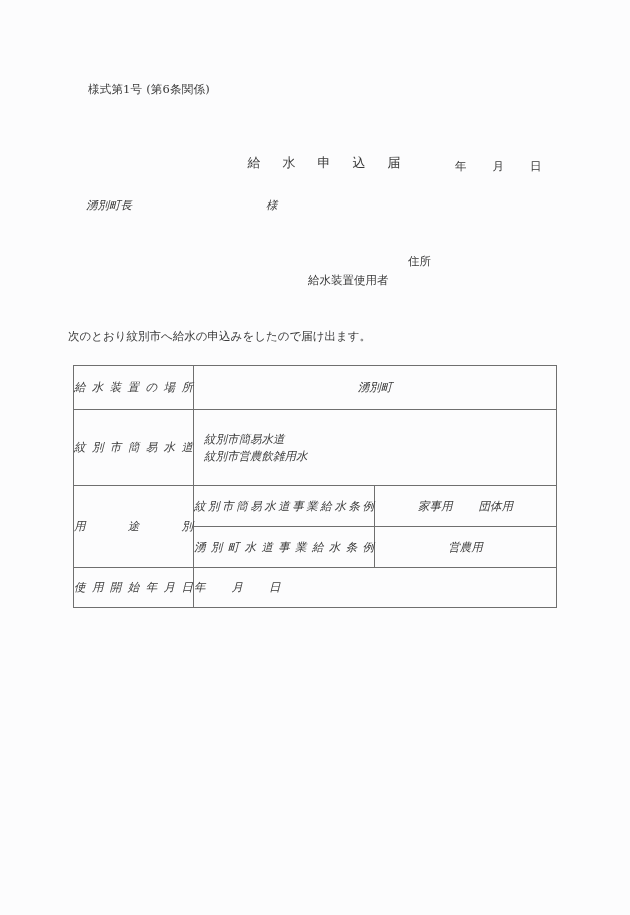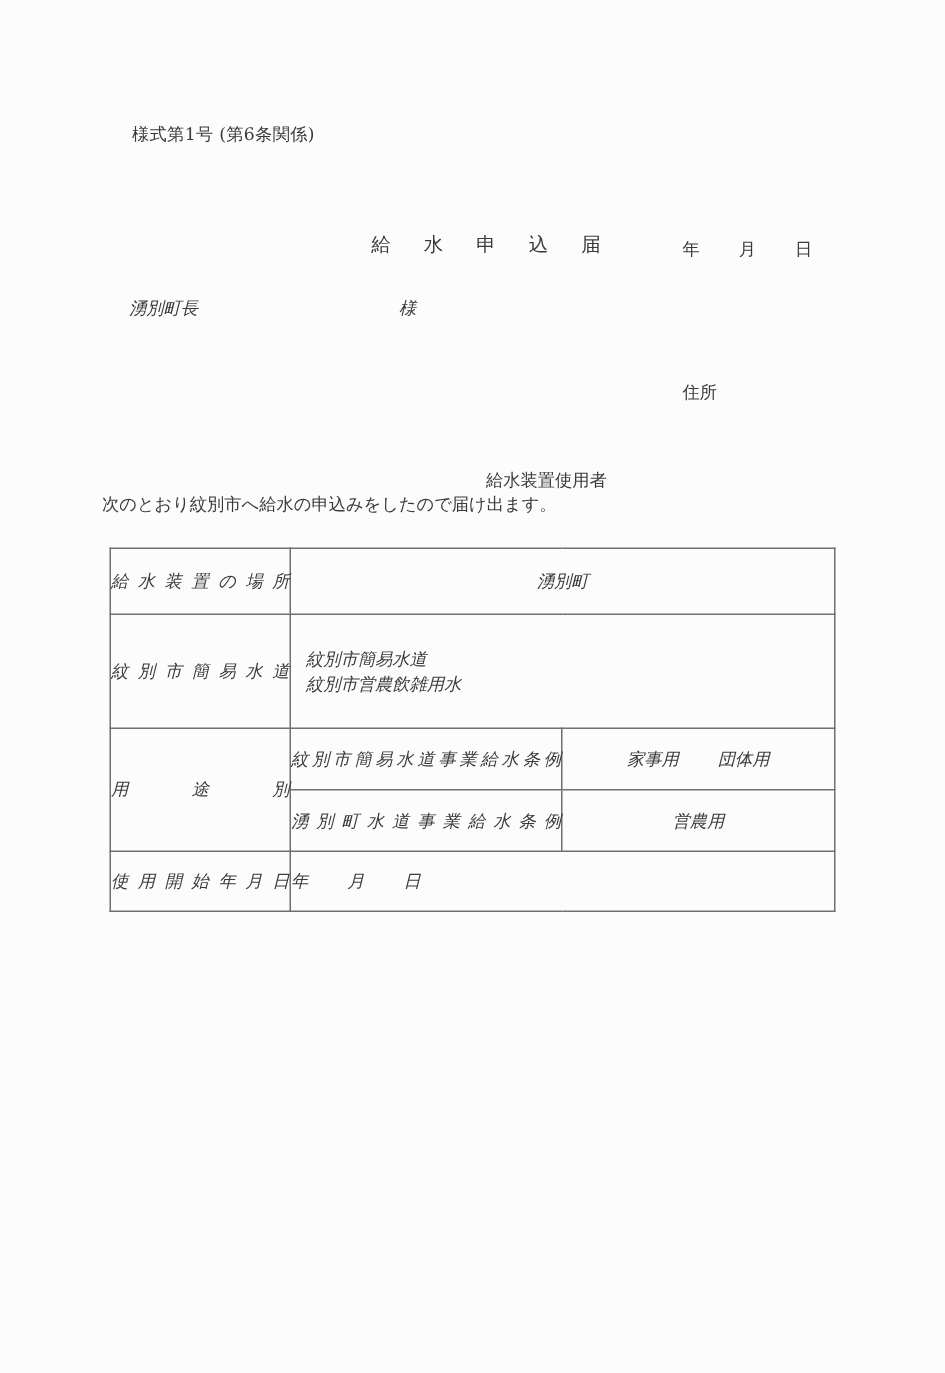--- a/index.html
+++ b/index.html
@@ -85,27 +85,25 @@
   .applicant .row {
     height: 19px;
     line-height: 19px;
     position: relative;
     white-space: nowrap;
   }
   .applicant .lbl-right {
     position: absolute;
     left: 108px;
     top: 0;
-    margin-left: 47px;
   }
   .applicant .lbl-user {
     position: absolute;
-    left: 24px;
+    left: 8px;
     top: 0;
-    margin-top: 40px;
   }
 
   .statement {
     position: absolute;
     left: 68px;
     top: 329px;
     font-size: 11.5px;
     white-space: nowrap;
   }
 

